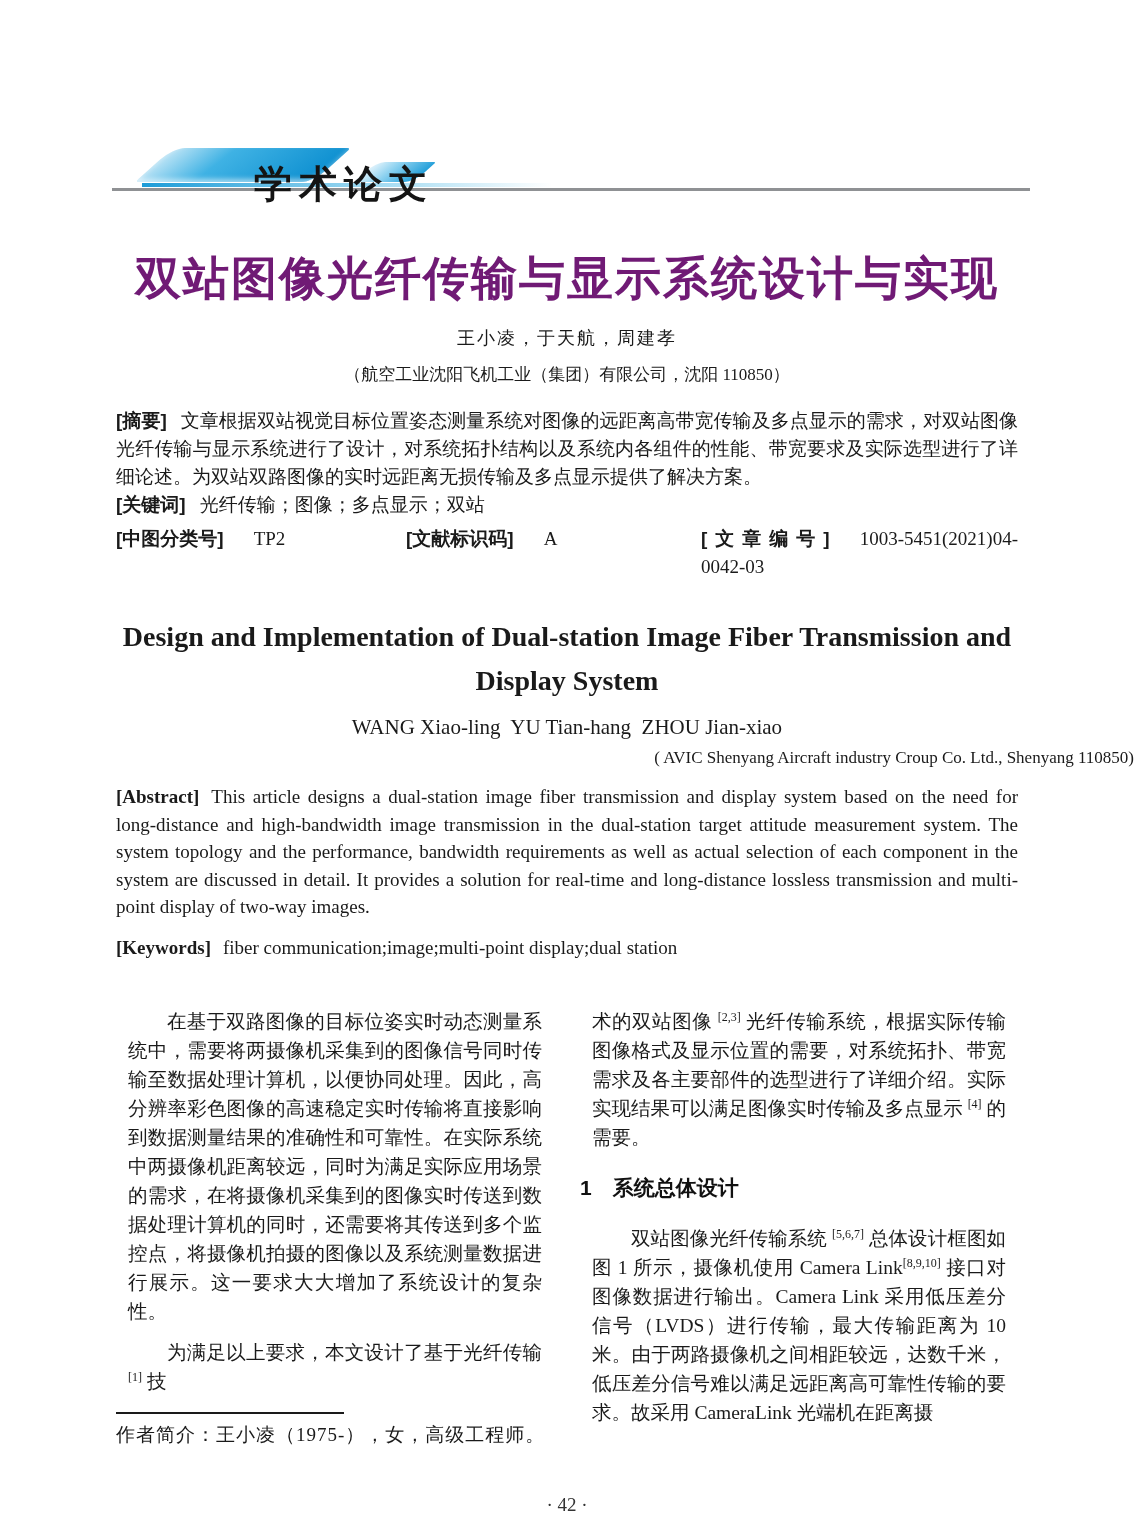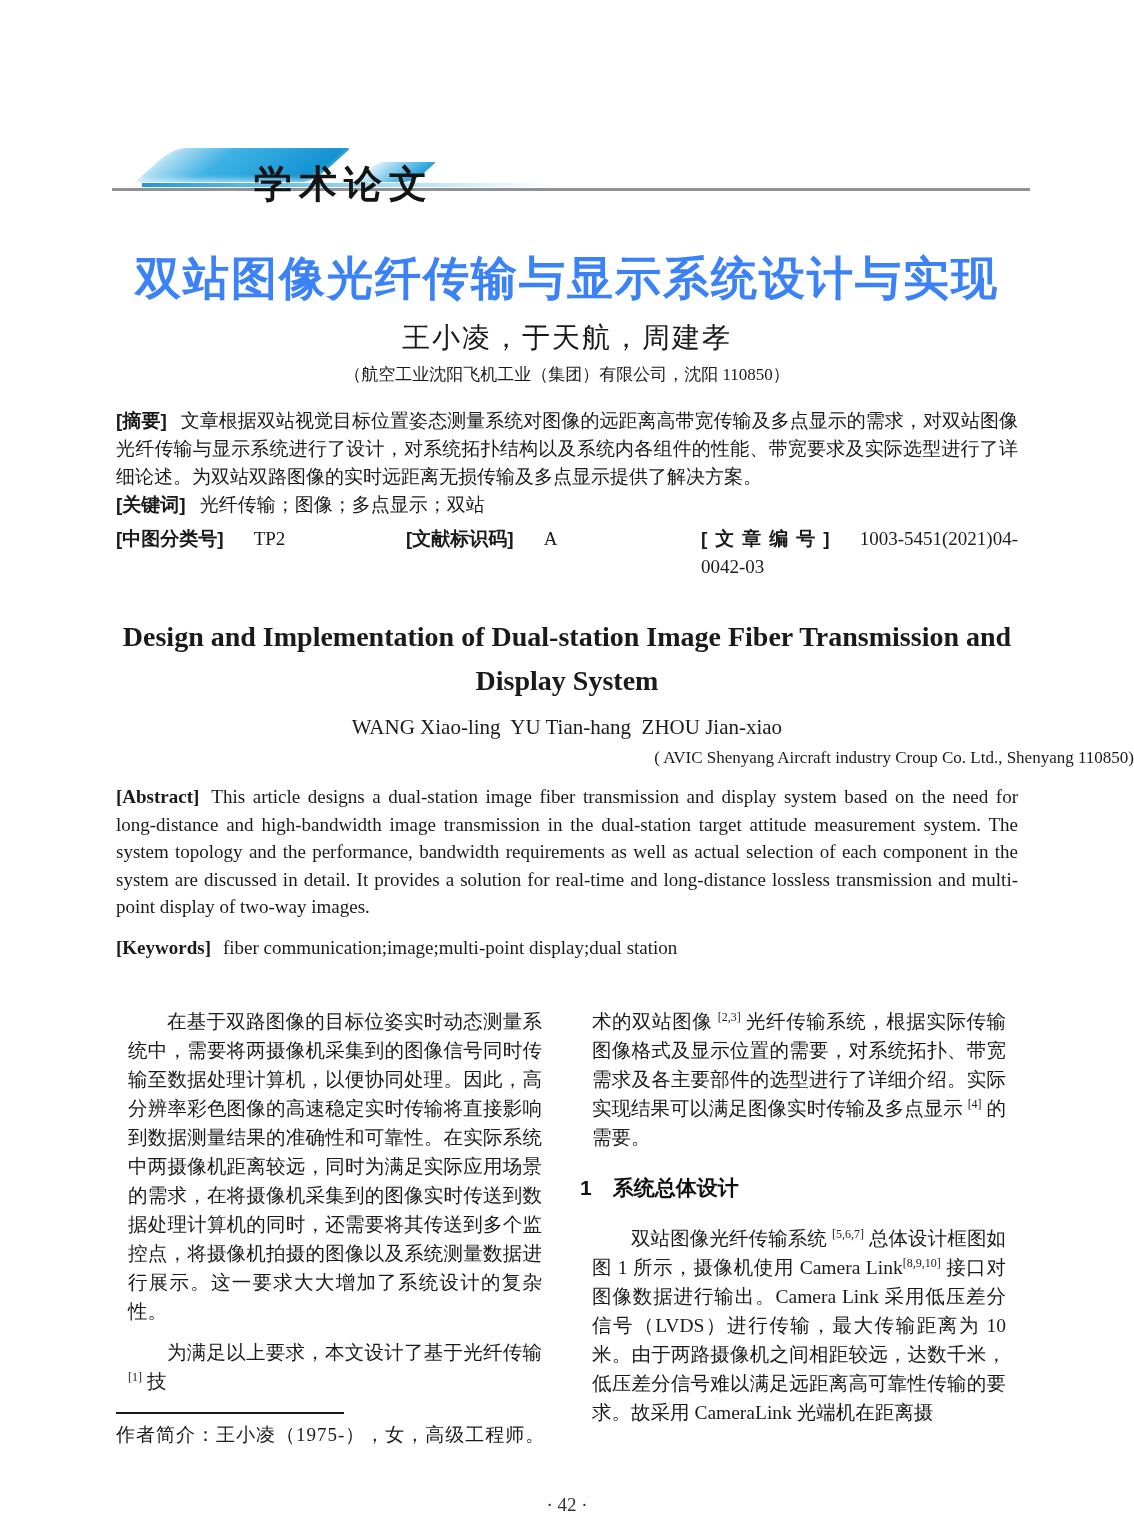--- a/index.html
+++ b/index.html
@@ -34,23 +34,23 @@
   .banner-line-gray{position:absolute;left:0;bottom:0;width:100%;height:3px;background:#8f9194;}
   .banner-title{
     position:absolute;left:142px;top:-1px;
     font-family:"Liberation Sans", sans-serif;font-weight:bold;
     font-size:38px;letter-spacing:7px;color:#141414;margin-top:17px;
   }
   
   .title-cn{
     margin:58px auto 0;width:960px;text-align:center;
     font-family:"Liberation Sans", sans-serif;font-weight:bold;
-    font-size:46px;line-height:58px;letter-spacing:2px;color:#3b82f6;
+    font-size:46px;line-height:58px;letter-spacing:2px;color:#701a75;
   }
-  .authors-cn{margin:16px auto 0;text-align:center;font-size:28px;line-height:30px;letter-spacing:2px;}
+  .authors-cn{margin:16px auto 0;text-align:center;font-size:18px;line-height:30px;letter-spacing:2px;}
   .affil-cn{margin:10px auto 5px;text-align:center;font-size:17px;line-height:24px;}
   
   .abstract-block{margin:20px auto 0;width:902px;font-size:19px;line-height:28px;text-align:justify;}
   .lbl{font-family:"Liberation Sans", sans-serif;font-weight:bold;margin-right:14px;white-space:nowrap;}
   .lbl-en{font-weight:bold;margin-right:12px;white-space:nowrap;}
   .meta-line{display:flex;margin-top:6px;font-size:19px;line-height:28px;}
   .meta-group1{width:290px;}
   .meta-group2{width:295px;}
   .meta-group3{flex:1;}
   .meta-val{margin-left:16px;font-family:"Liberation Serif", serif;}

